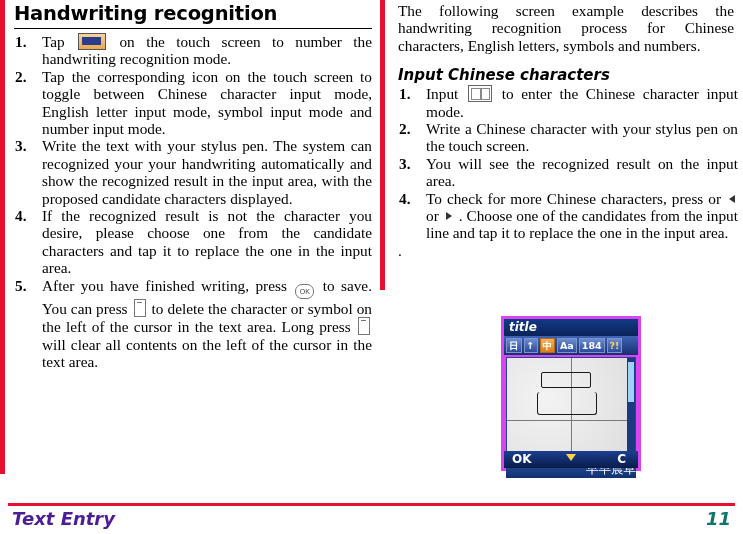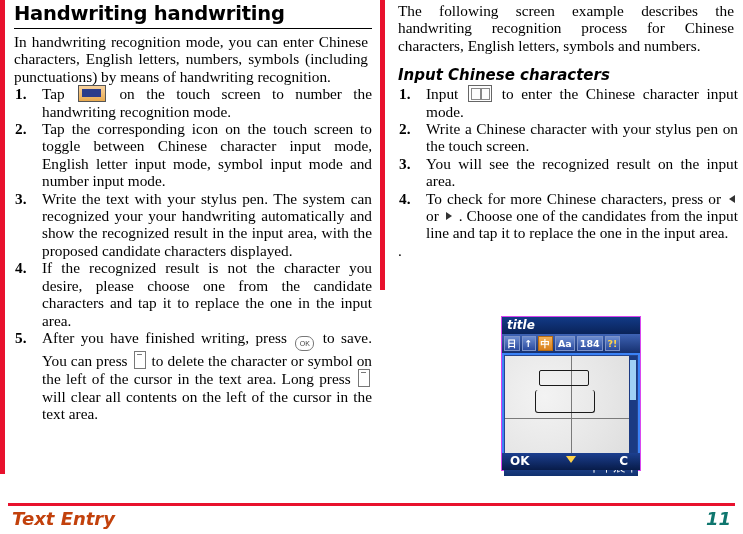--- a/index.html
+++ b/index.html
@@ -184,22 +184,22 @@
     border-bottom: 4.5px solid transparent;
     border-left: 6px solid #333;
   }
   
   .phone-fig {
     position: absolute;
     left: 501px;
     top: 316px;
     width: 140px;
     height: 155px;
-    background: #3b82f6;
-    border: 1px solid #d946ef;
+    background: #d946ef;
+    border: 3px solid #d946ef;
     box-sizing: border-box;
     font-family: "DejaVu Sans", sans-serif;
   }
   .phone-title {
     height: 17px;
     background: linear-gradient(180deg,#123a86 0%, #0a2359 100%);
     color: #ffffff;
     font-size: 12px;
     font-weight: bold;
     font-style: italic;
@@ -327,21 +327,21 @@
     background: #e8112d;
   }
   .footer-left {
     position: absolute;
     left: 12px;
     top: 508px;
     font-family: "DejaVu Sans", sans-serif;
     font-size: 18px;
     font-style: italic;
     font-weight: bold;
-    color: #c2410c;
+    color: #4c1d95;
   }
   .footer-right {
     position: absolute;
     right: 12px;
     top: 508px;
     font-family: "DejaVu Sans", sans-serif;
     font-size: 18px;
     font-style: italic;
     font-weight: bold;
     color: #0f766e;
@@ -353,24 +353,23 @@
 </style>
 </head>
 <body>
 
 <div class="page">
 
   <div class="left-rule"></div>
   <div class="mid-rule"></div>
 
   <div class="col-left">
-    <h1 class="section-title">Handwriting handwriting</h1>
+    <h1 class="section-title">Handwriting recognition</h1>
     <div class="title-underline"></div>
 
-    <p class="body">In handwriting recognition mode, you can enter Chinese characters, English letters,  numbers, symbols (including punctuations) by means of handwriting recognition.</p>
 
     <ol class="steps">
       <li>
         <span class="num">1.</span>
         <span>Tap</span>
         <span class="inline-icon icon-hw"></span>
         <span>on the touch screen to number the handwriting recognition mode.</span>
       </li>
       <li>
         <span class="num">2.</span>

